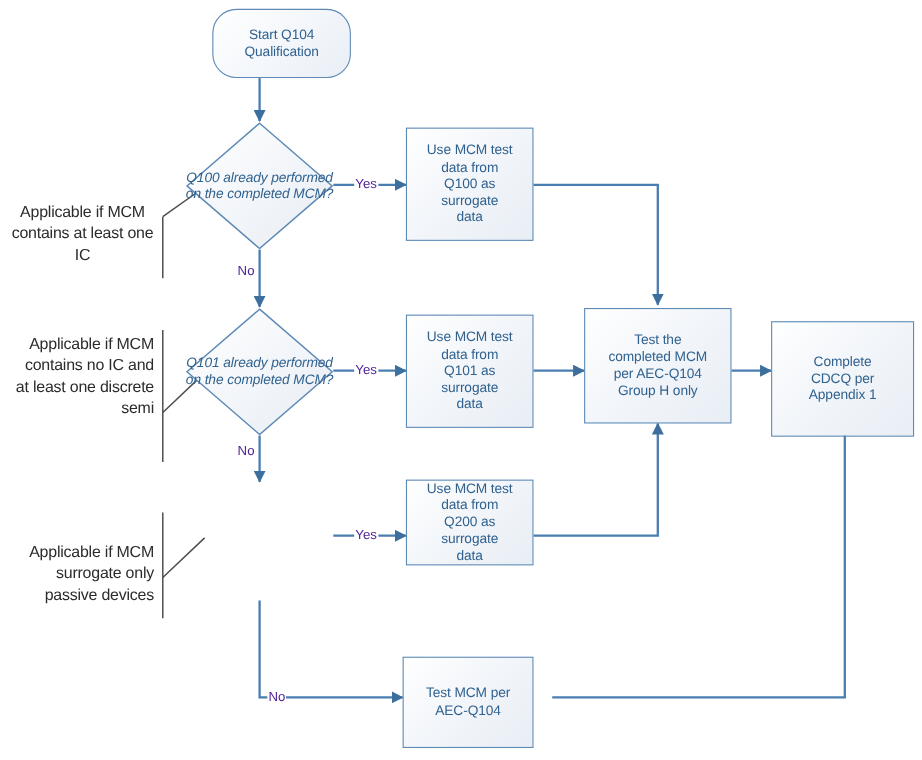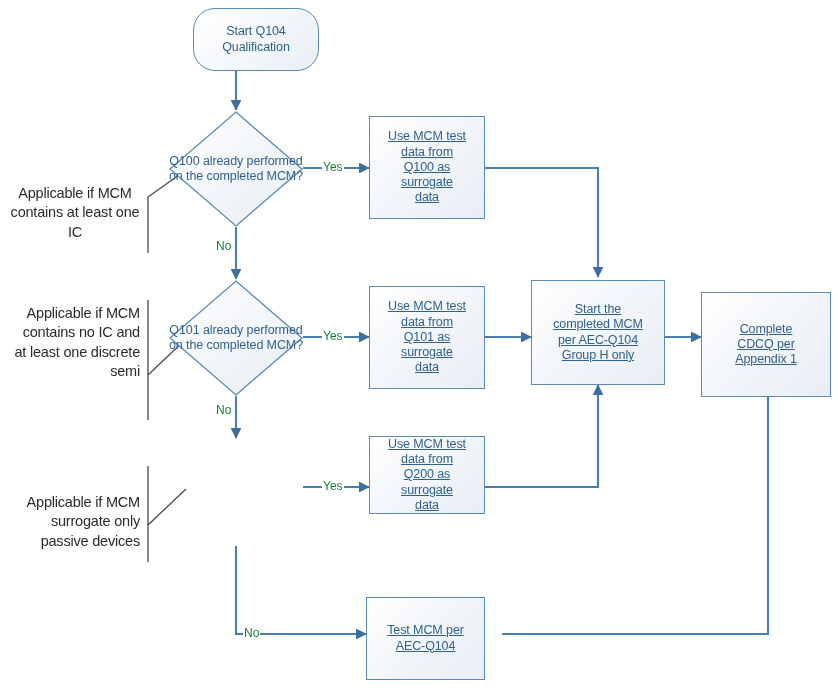--- a/index.html
+++ b/index.html
@@ -34,21 +34,20 @@
     text-align: center;
     color: #31628f;
     font-size: 12.5px;
     line-height: 1.22;
     letter-spacing: -0.1px;
   }
   .proc {
     border: 1.3px solid #5d89b5;
     background: linear-gradient(135deg, #ffffff 0%, #f3f6fa 45%, #e8eef5 100%);
     padding: 4px 18px;
-    text-decoration: underline;
   }
   .term {
     border: 1.6px solid #5d89b5;
     border-radius: 22px;
     background: linear-gradient(135deg, #ffffff 0%, #f4f7fb 50%, #e9eff6 100%);
     padding: 4px 8px;
   }
   .diamond-wrap {
     position: absolute;
   }
@@ -62,24 +61,25 @@
     width: 100%;
     height: 100%;
     display: flex;
     align-items: center;
     justify-content: center;
     text-align: center;
     color: #31628f;
     font-size: 12.5px;
     line-height: 1.22;
     letter-spacing: -0.1px;
+    font-style: italic;
   }
   .edge-label {
     position: absolute;
-    color: #15803d;
+    color: #4c1d95;
     font-size: 12px;
     background: #ffffff;
     padding: 0 1px;
     line-height: 1;
     white-space: nowrap;
   }
   .note {
     position: absolute;
     color: #2b2b2b;
     font-size: 14.5px;
@@ -171,21 +171,21 @@
 
   <div class="node proc" style="left:369px; top:286px; width:116px; height:103px;">
     <span>Use MCM test data from Q101 as surrogate data</span>
   </div>
 
   <div class="node proc" style="left:369px; top:436px; width:116px; height:78px;">
     <span>Use MCM test data from Q200 as surrogate data</span>
   </div>
 
   <div class="node proc" style="left:531px; top:280px; width:134px; height:105px;">
-    <span>Start the completed MCM per AEC-Q104 Group H only</span>
+    <span>Test the completed MCM per AEC-Q104 Group H only</span>
   </div>
 
   <div class="node proc" style="left:701px; top:292px; width:130px; height:105px;">
     <span>Complete CDCQ per Appendix 1</span>
   </div>
 
   <div class="node proc" style="left:366px; top:597px; width:119px; height:83px;">
     <span>Test MCM per AEC-Q104</span>
   </div>
 

